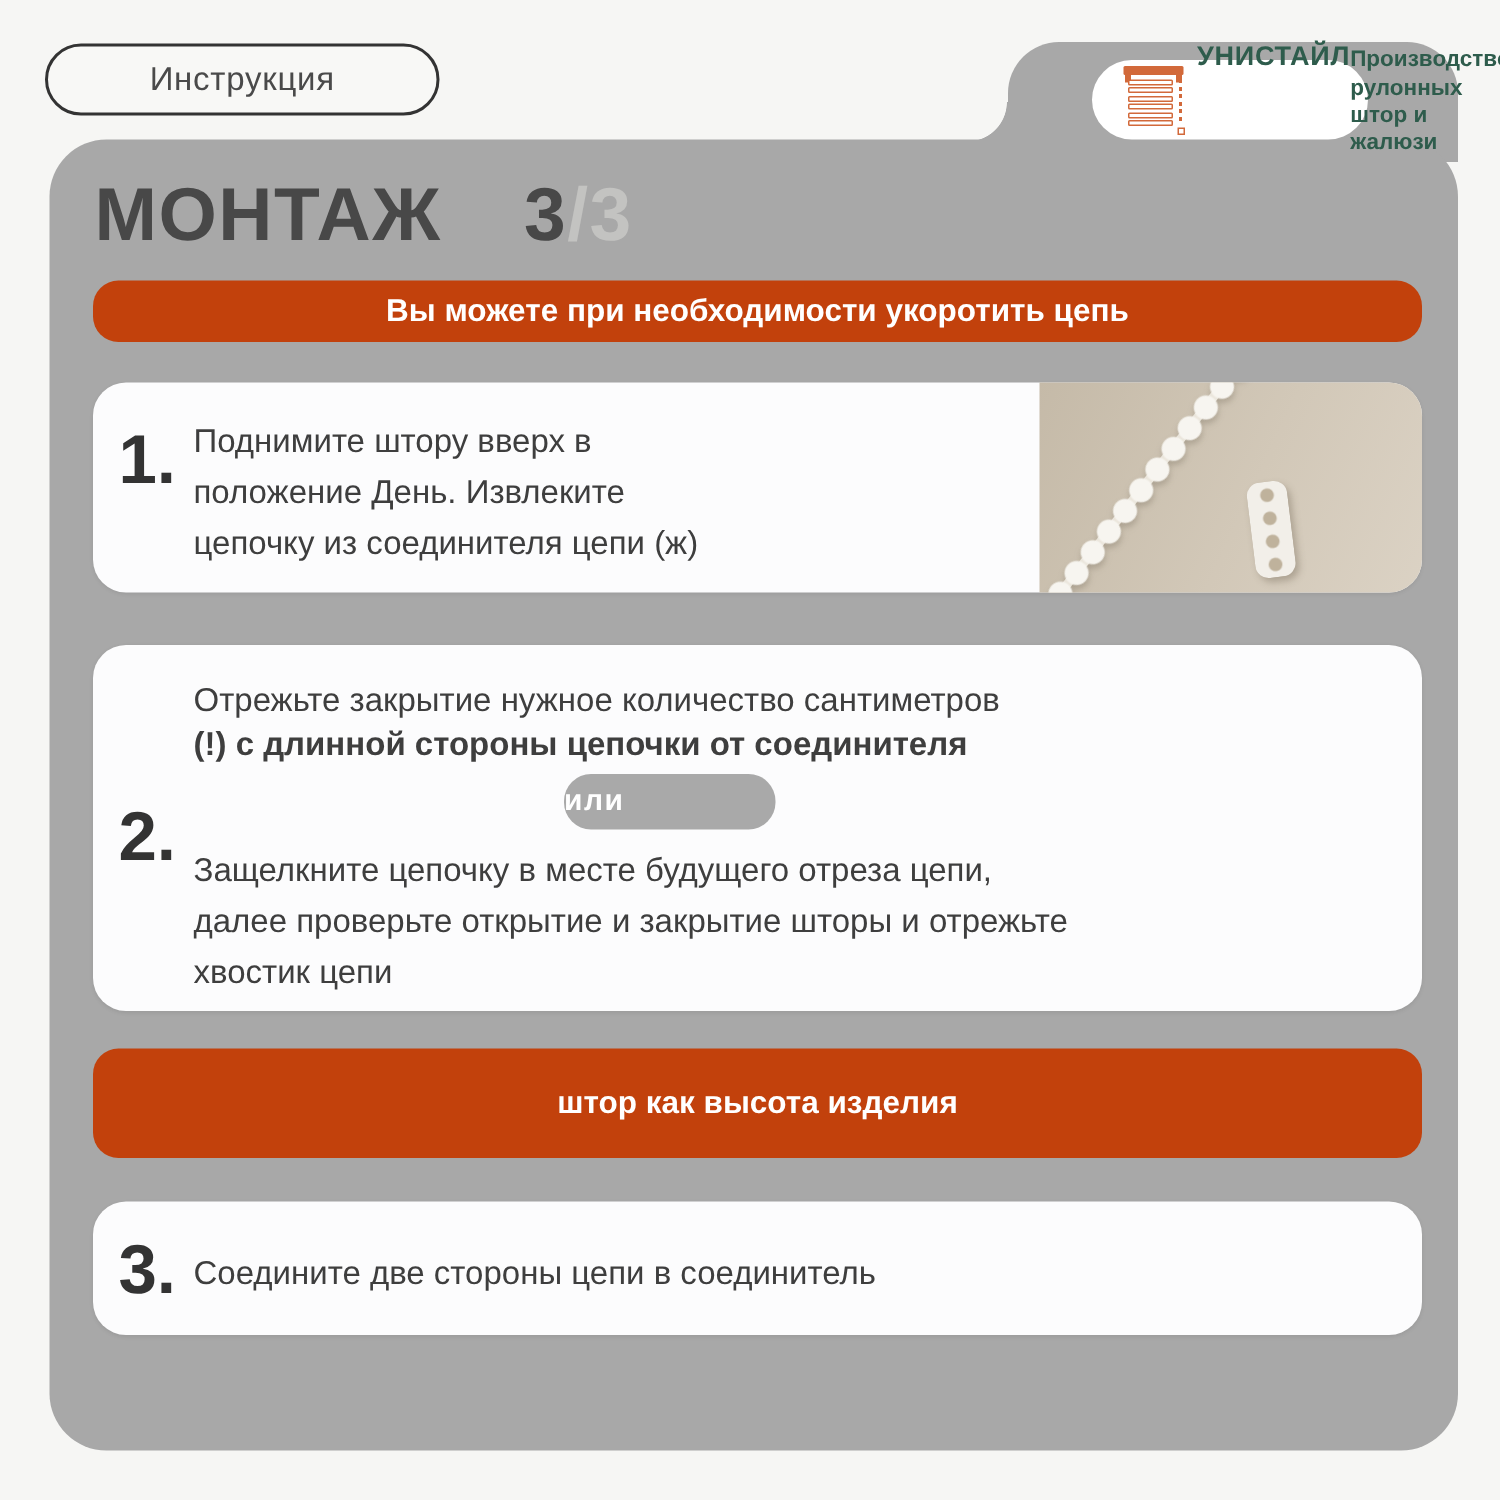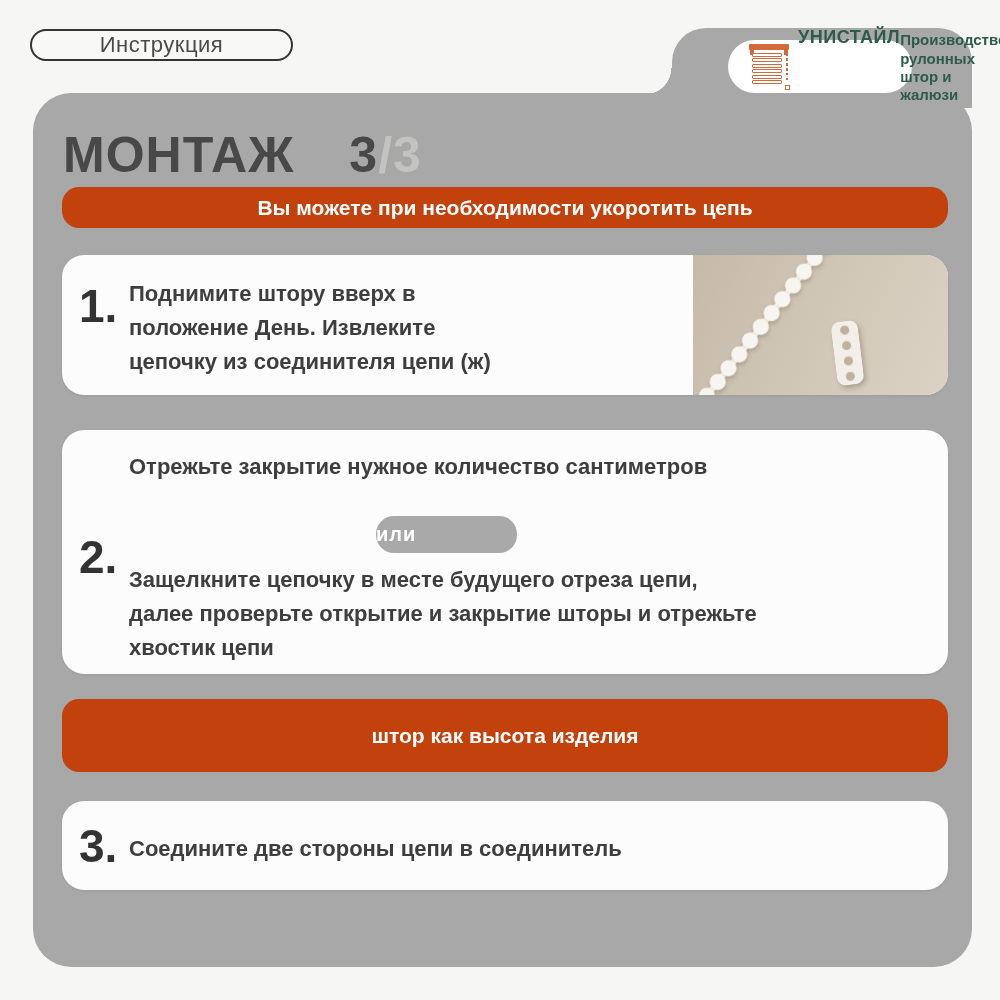--- a/index.html
+++ b/index.html
@@ -8,21 +8,21 @@
     background:#f6f6f4;
     font-family:"Liberation Sans","DejaVu Sans",sans-serif;
     color:#3e3e3e;
     position:relative;
     overflow:hidden;
   }
   .page{position:absolute;inset:0;}
 
   
   .instruction-pill{
-    position:absolute;left:30px;top:29px;width:263px;height:32px;
+    position:absolute;left:30px;top:29px;width:263px;height:48px;
     border:2px solid #333;border-radius:26px;
     background:#f8f8f6;
     display:flex;align-items:center;justify-content:center;
     font-size:22px;color:#4a4a4a;letter-spacing:.5px;
     box-sizing:border-box;
   }
 
   .tab-ear{
     position:absolute;left:672px;top:28px;width:300px;height:80px;
     background:#a8a8a8;border-radius:34px 34px 0 0;
@@ -54,21 +54,21 @@
 
   
   .main-card{
     position:absolute;left:33px;top:93px;width:939px;height:874px;
     background:#a8a8a8;border-radius:38px;
   }
 
   .title-row{
     position:absolute;left:30px;top:22px;height:56px;
     display:flex;align-items:center;gap:55px;
-    font-size:50px;font-weight:700;color:#484848;letter-spacing:1px;margin-top:12px;
+    font-size:50px;font-weight:700;color:#484848;letter-spacing:1px;
   }
   .page-indicator{display:flex;}
   .page-current{color:#484848;}
   .page-total{color:#c3c3c1;}
 
   .dark-banner{
     position:absolute;left:29px;width:886px;
     background:#c2410c;border-radius:17px;
     display:flex;flex-direction:column;align-items:center;justify-content:center;
     color:#fff;font-size:21px;font-weight:600;line-height:29px;
@@ -87,21 +87,20 @@
   .card-3{top:708px;height:89px;}
 
   .step-num{
     position:absolute;left:17px;
     font-size:46px;font-weight:600;color:#333;line-height:1;
   }
   .step-text{
     position:absolute;left:67px;
     font-size:22px;color:#3e3e3e;line-height:34px;
     white-space:pre-line;
-    font-weight:bold;
   }
   .step-text-bold{font-weight:700;}
 
   .or-pill{
     position:absolute;left:314px;top:86px;width:141px;height:37px;
     background:#a9a9a9;border-radius:18px;
     display:flex;align-items:center;justify-content:flex-start;
     color:#fff;font-size:20px;font-weight:600;letter-spacing:1px;
   }
 
@@ -186,20 +185,21 @@
 положение День. Извлеките
 цепочку из соединителя цепи (ж)</div>
       <div class="chain-photo">
         <div class="bead-chain"></div>
         <div class="chain-connector"></div>
       </div>
     </div>
 
     <div class="step-card card-2">
       <div class="step-text" style="top:20px;">Отрежьте закрытие нужное количество сантиметров</div>
+      <div class="step-text step-text-bold" style="top:49px;">(!) с длинной стороны цепочки от соединителя</div>
       <div class="or-pill">
         <span>или</span>
       </div>
       <div class="step-num" style="top:104px;">2.</div>
       <div class="step-text" style="top:133px;">Защелкните цепочку в месте будущего отреза цепи,
 далее проверьте открытие и закрытие шторы и отрежьте
 хвостик цепи</div>
     </div>
 
     <div class="dark-banner banner-middle">

